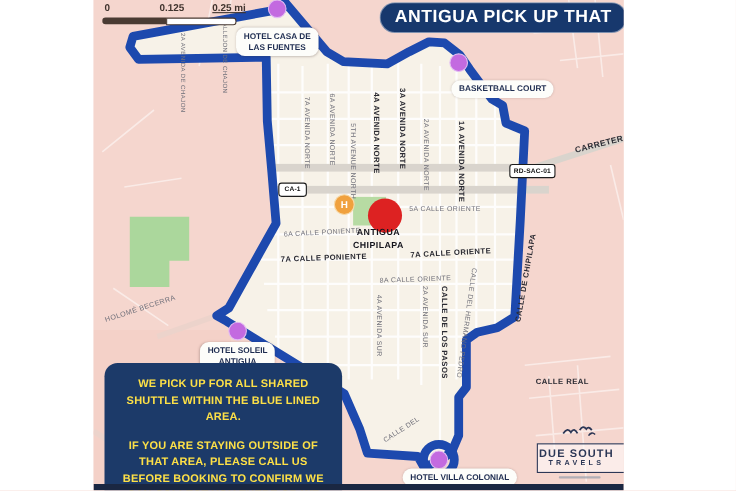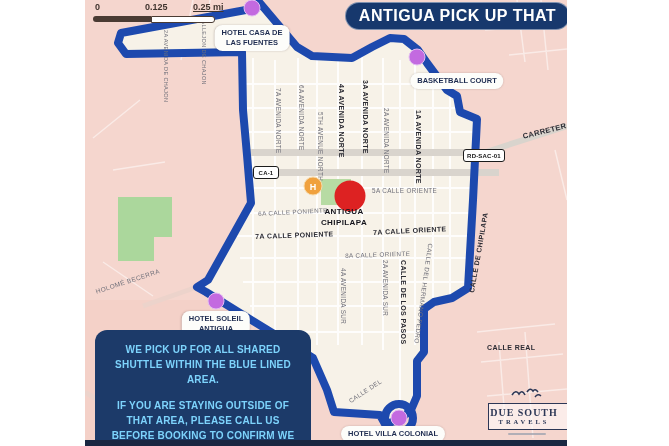--- a/index.html
+++ b/index.html
@@ -31,26 +31,26 @@
   #scale-ticks{position:relative;height:12px;}
   #scale-ticks span{position:absolute;top:0;}
   #tick0{left:2px;} #tick1{left:52px;} #tick2{left:100px;text-decoration:underline;}
   #scale-track{position:relative;margin-top:2px;height:6px;width:122px;}
   #scale-fill{position:absolute;left:0;top:0;width:58px;height:6px;background:#4a3b33;border-radius:3px 0 0 3px;}
   #scale-empty{position:absolute;left:58px;top:0;width:62px;height:4.5px;background:#fff;
         border:1.2px solid #4a3b33;border-radius:0 3px 3px 0;}
   #city-label{position:absolute;left:259px;top:206px;transform:translateX(-50%);text-align:center;
         font-weight:bold;font-size:8px;color:#15151d;letter-spacing:.4px;line-height:1.4;z-index:4;}
   #info-box{position:absolute;left:10px;top:330px;width:216px;height:116px;background:#1c3a69;
-        border-radius:12px 12px 0 0;z-index:7;color:#7dd3fc;text-align:center;box-sizing:border-box;
+        border-radius:12px 12px 0 0;z-index:7;color:#fde047;text-align:center;box-sizing:border-box;
         padding:12px 9px 0 9px;}
   #info-box p{margin:0 0 11px 0;font-size:10px;font-weight:bold;line-height:1.5;letter-spacing:.2px;}
   #logo{position:absolute;left:403px;top:384px;width:78px;z-index:6;text-align:center;color:#2c3756;}
   #logo-box{margin:1px auto 0 auto;width:70px;border:1.5px solid #2c3756;background:rgba(255,255,255,.55);
-        padding:3px 16px 3px 0;font-family:Liberation Serif, serif;}
+        padding:3px 16px 3px 0;}
   #logo-name{font-size:10px;font-weight:bold;letter-spacing:1px;line-height:1.1;}
   #logo-sub{font-size:6.5px;font-weight:bold;letter-spacing:3px;line-height:1.2;}
   #logo-tagline{margin:3px auto 0 auto;width:38px;height:2px;background:#9aa0ad;opacity:.75;border-radius:1px;}
   #photo-edge-strip{position:absolute;left:0;top:440px;width:482px;height:6px;background:#1a2742;z-index:8;}
 </style>
 </head>
 <body>
 
 <div id="map">
 
@@ -130,21 +130,21 @@
       <div>ANTIGUA</div>
       <div>CHIPILAPA</div>
     </div>
   <div class="dot purple" style="left: 167px; top: 8px;"></div>
       <div class="pill" style="left: 167px; top: 25px;">HOTEL CASA DE<br>LAS FUENTES</div>
       <div class="dot purple" style="left: 332px; top: 57px;"></div>
       <div class="pill" style="left: 332px; top: 73px; margin-left: 40px;">BASKETBALL COURT</div>
       <div class="dot purple" style="left: 131px; top: 301px;"></div>
       <div class="pill" style="left: 131px; top: 311px;">HOTEL SOLEIL<br>ANTIGUA</div>
       <div class="dot purple" style="left: 314px; top: 418px;"></div>
-      <div class="pill" style="left: 308px; top: 426px; text-align: center;">HOTEL VILLA COLONIAL</div>
+      <div class="pill" style="left: 333px; top: 426px; text-align: center;">HOTEL VILLA COLONIAL</div>
       <div class="dot red" style="left: 265px; top: 196px;"></div>
       <div class="dot orange" style="left: 228px; top: 186px;">H</div>
     </div>
 
   <div id="info-box">
     <p>WE PICK UP FOR ALL SHARED SHUTTLE WITHIN THE BLUE LINED AREA.</p>
     <p>IF YOU ARE STAYING OUTSIDE OF THAT AREA, PLEASE CALL US BEFORE BOOKING TO CONFIRM WE CAN COLLECT YOU THERE OR WE WILL SET A COMMON PICK UP POINT FOR YOU.</p>
   </div>
 
   <div id="logo">

